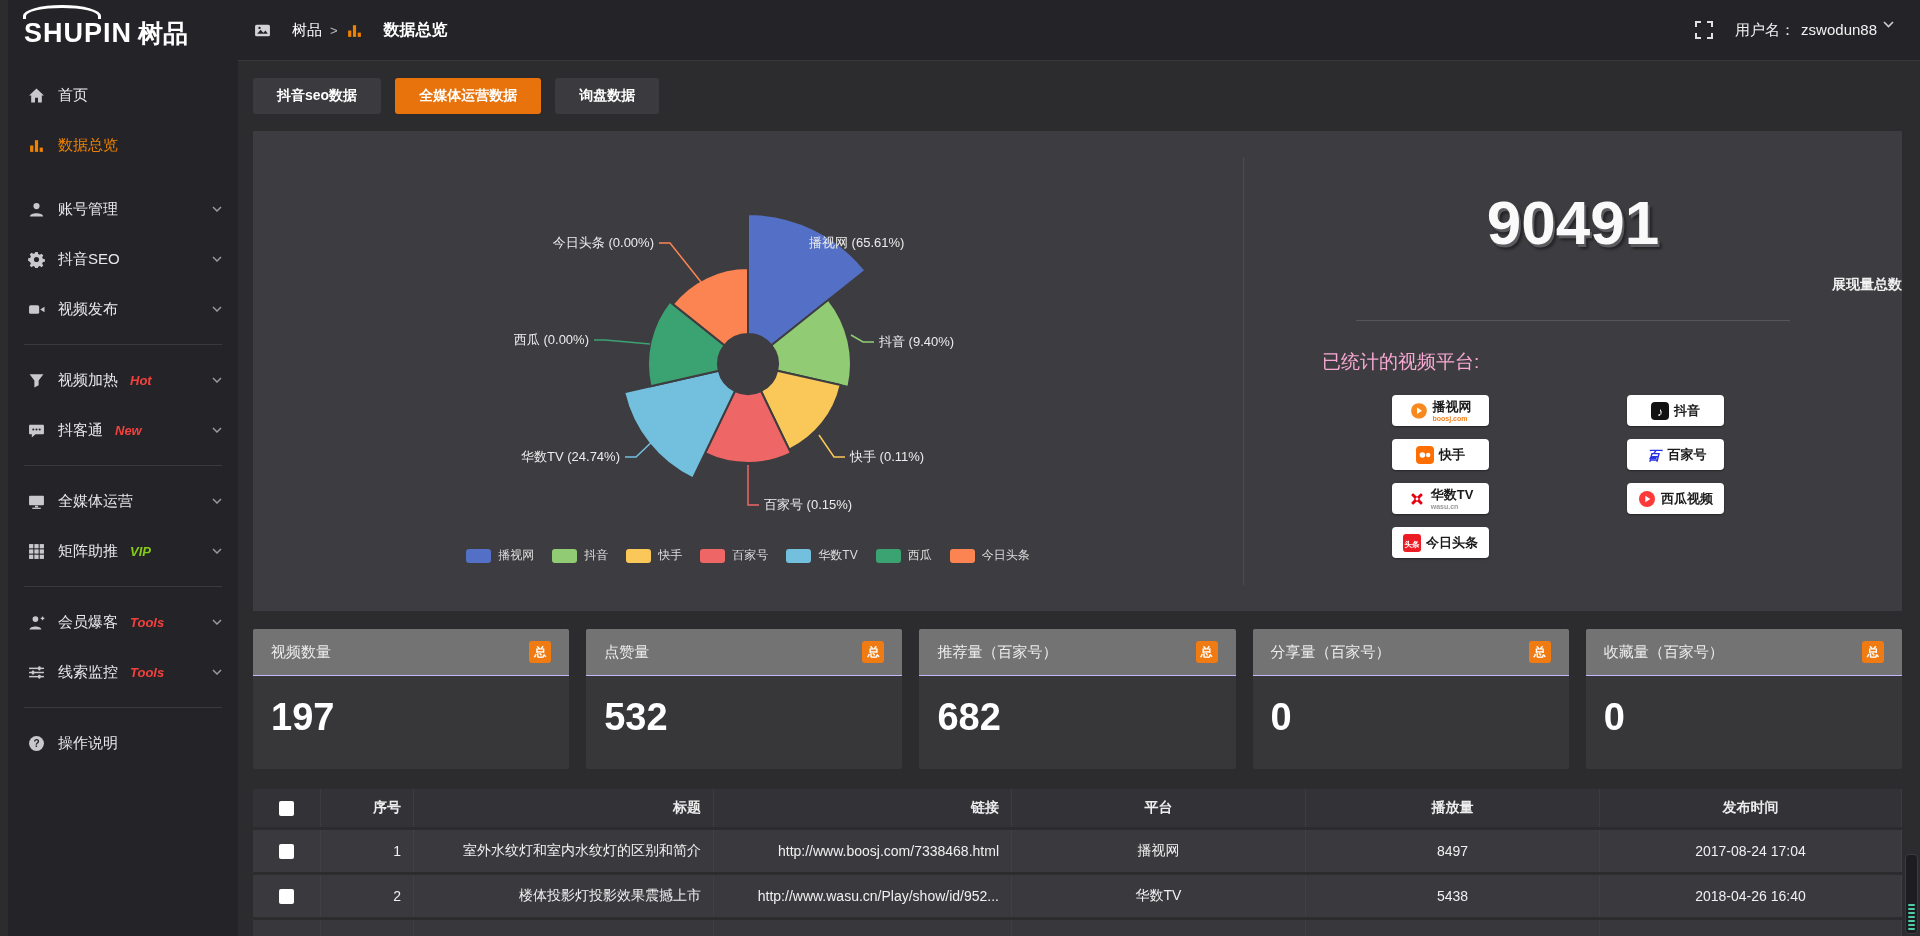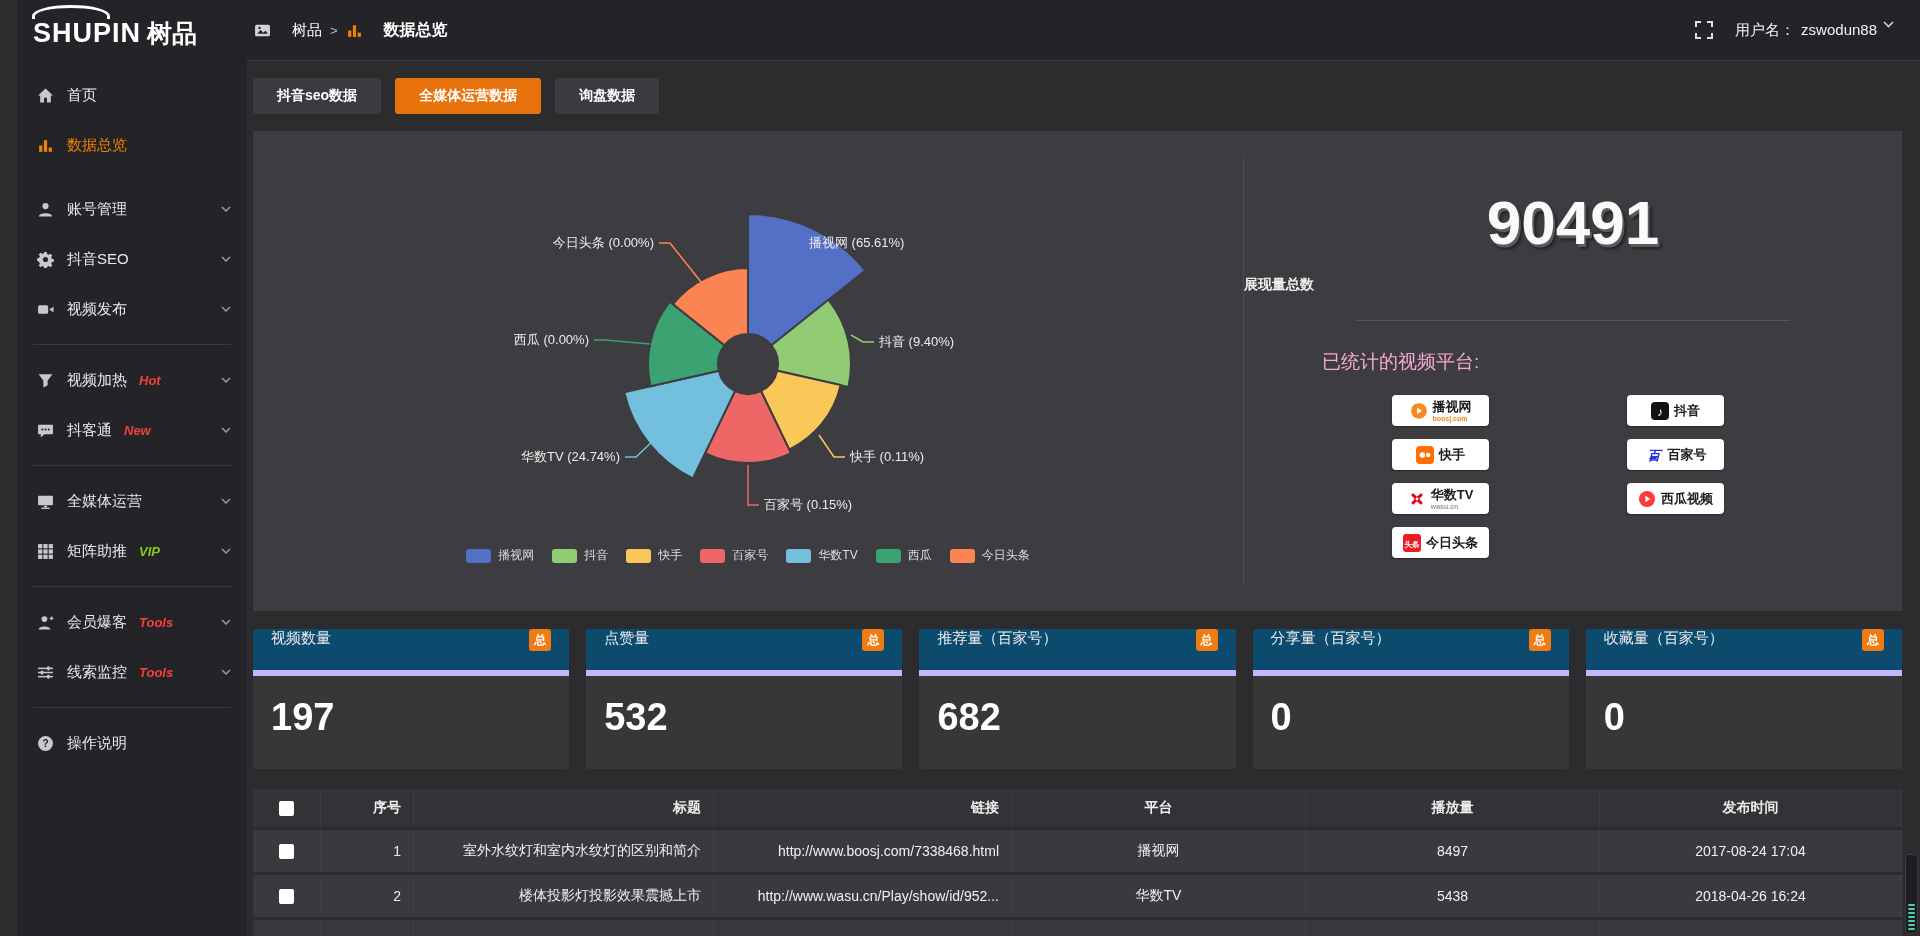--- a/index.html
+++ b/index.html
@@ -1,20 +1,20 @@
 <!DOCTYPE html>
 <html><head>
 <meta charset="utf-8">
 <style>
   * { margin:0; padding:0; box-sizing:border-box; }
   html,body { width:1920px; height:936px; overflow:hidden; }
   body { font-family:"Liberation Sans",sans-serif; background:#2c2c2f; color:#ececec; position:relative; }
 
   
-  .sidebar { position:absolute; left:17px; top:0; width:230px; height:936px; background:#242428; z-index:5; }
+  .sidebar { position:absolute; left:8px; top:0; width:230px; height:936px; background:#242428; z-index:5; }
   .logo { height:56px; display:flex; align-items:center; padding-left:16px; position:relative; }
   .logo-arc { position:absolute; top:5px; left:15px; width:78px; height:14px; border:3px solid #fff; border-bottom:none; border-radius:78px 78px 0 0/22px 22px 0 0; }
   .logo-en { font-size:27px; font-weight:bold; color:#fff; letter-spacing:1px; margin-top:10px; }
   .logo-cn { font-size:25px; font-weight:bold; color:#fff; margin-left:6px; margin-top:10px; }
   .menu { padding-top:14px; }
   .menu-item { height:50px; display:flex; align-items:center; padding:0 16px 0 20px; font-size:15px; color:#e8e8ea; cursor:pointer; }
   .menu-item.gap-top { margin-top:14px; }
   .mi-icon { width:17px; height:17px; margin-right:13px; color:#c9c9cc; display:inline-flex; }
   .mi-icon svg { width:17px; height:17px; }
   .menu-item.active { color:#f08200; }
@@ -44,35 +44,35 @@
   .chart-left { position:relative; width:990px; flex:none; }
   .chart-left svg.pie { position:absolute; left:0; top:0; }
   .pie-label { font-size:13px; fill:#ececec; }
   .chart-legend { position:absolute; left:0; top:416px; width:100%; display:flex; justify-content:center; gap:18px; }
   .legend-item { display:flex; align-items:center; gap:7px; cursor:pointer; }
   .legend-swatch { width:25px; height:14px; border-radius:3px; }
   .legend-label { font-size:12px; color:#ddd; }
 
   .chart-right { flex:1; border-left:1px solid rgba(255,255,255,0.08); margin:26px 0; padding-top:30px; }
   .big-number { text-align:center; font-size:62px; font-weight:bold; color:#fafafa; text-shadow:2px 3px 0 #59595e, 4px 5px 3px rgba(0,0,0,0.45); }
-  .big-number-label { text-align:left; font-size:14px; font-weight:bold; color:#f0f0f0; margin-top:18px; }
+  .big-number-label { text-align:right; font-size:14px; font-weight:bold; color:#f0f0f0; margin-top:18px; }
   .right-hr { border:none; border-top:1px solid rgba(255,255,255,0.13); width:66%; margin:26px auto 0; }
   .platforms-label { font-size:19px; color:#f9a8d4; margin:28px 0 0 78px; }
   .platform-grid { display:grid; grid-template-columns:97px 97px; column-gap:138px; row-gap:13px; margin:20px 0 0 148px; }
   .pbadge { width:97px; height:31px; background:#fff; border-radius:4px; display:flex; align-items:center; justify-content:center; gap:5px; box-shadow:0 1px 2px rgba(0,0,0,0.4); }
   .pbadge .picon { display:inline-flex; flex:none; }
   .pbadge .ptxt { display:flex; flex-direction:column; line-height:1; align-items:flex-start; }
   .pbadge .pname { font-size:13px; font-weight:bold; color:#1b1b1b; white-space:nowrap; }
   .pbadge .psub { font-size:7px; font-weight:bold; color:#f58220; margin-top:2px; }
   .pbadge .psub.gray { color:#999; }
 
   
   .stat-cards { margin-top:18px; display:flex; gap:17px; }
   .stat-card { flex:1; height:140px; background:#37373a; border-radius:2px; overflow:hidden; }
-  .stat-head { height:47px; background:#0c4a6e; border-bottom:6px solid #c4b5fd; display:flex; align-items:flex-start; justify-content:space-between; padding:0 18px; }
+  .stat-head { height:47px; background:#737373; border-bottom:1px solid #c4b5fd; display:flex; align-items:center; justify-content:space-between; padding:0 18px; }
   .stat-title { font-size:15px; color:#ededee; }
   .stat-badge { width:22px; height:22px; background:#f07b13; border-radius:3px; color:#fff; font-size:12px; font-weight:bold; display:flex; align-items:center; justify-content:center; }
   .stat-value { padding:20px 18px 0; font-size:38px; font-weight:bold; color:#fff; }
 
   
   table.data { margin-top:17px; width:1649px; border-collapse:separate; border-spacing:0 3px; table-layout:fixed; }
   table.data th { background:#333337; height:38px; font-size:14px; font-weight:bold; color:#ededee; padding:0 12px; }
   table.data td { background:#3a3a3e; height:42px; font-size:14px; color:#f0f0f0; padding:0 12px; border-right:1px solid rgba(255,255,255,0.04); }
   table.data th { border-right:1px solid rgba(255,255,255,0.05); }
   .al { text-align:right; }
@@ -544,21 +544,21 @@
         </tr>
         <tr>
           <td>
             <div class="cb"></div>
           </td>
           <td class="al">2</td>
           <td class="al orange">楼体投影灯投影效果震撼上市</td>
           <td class="al orange">http://www.wasu.cn/Play/show/id/952...</td>
           <td class="ac">华数TV</td>
           <td class="ac">5438</td>
-          <td class="ac">2018-04-26 16:24</td>
+          <td class="ac">2018-04-26 16:40</td>
         </tr>
         <tr class="ghost">
           <td></td>
           <td></td>
           <td></td>
           <td></td>
           <td></td>
           <td></td>
           <td></td>
         </tr>

